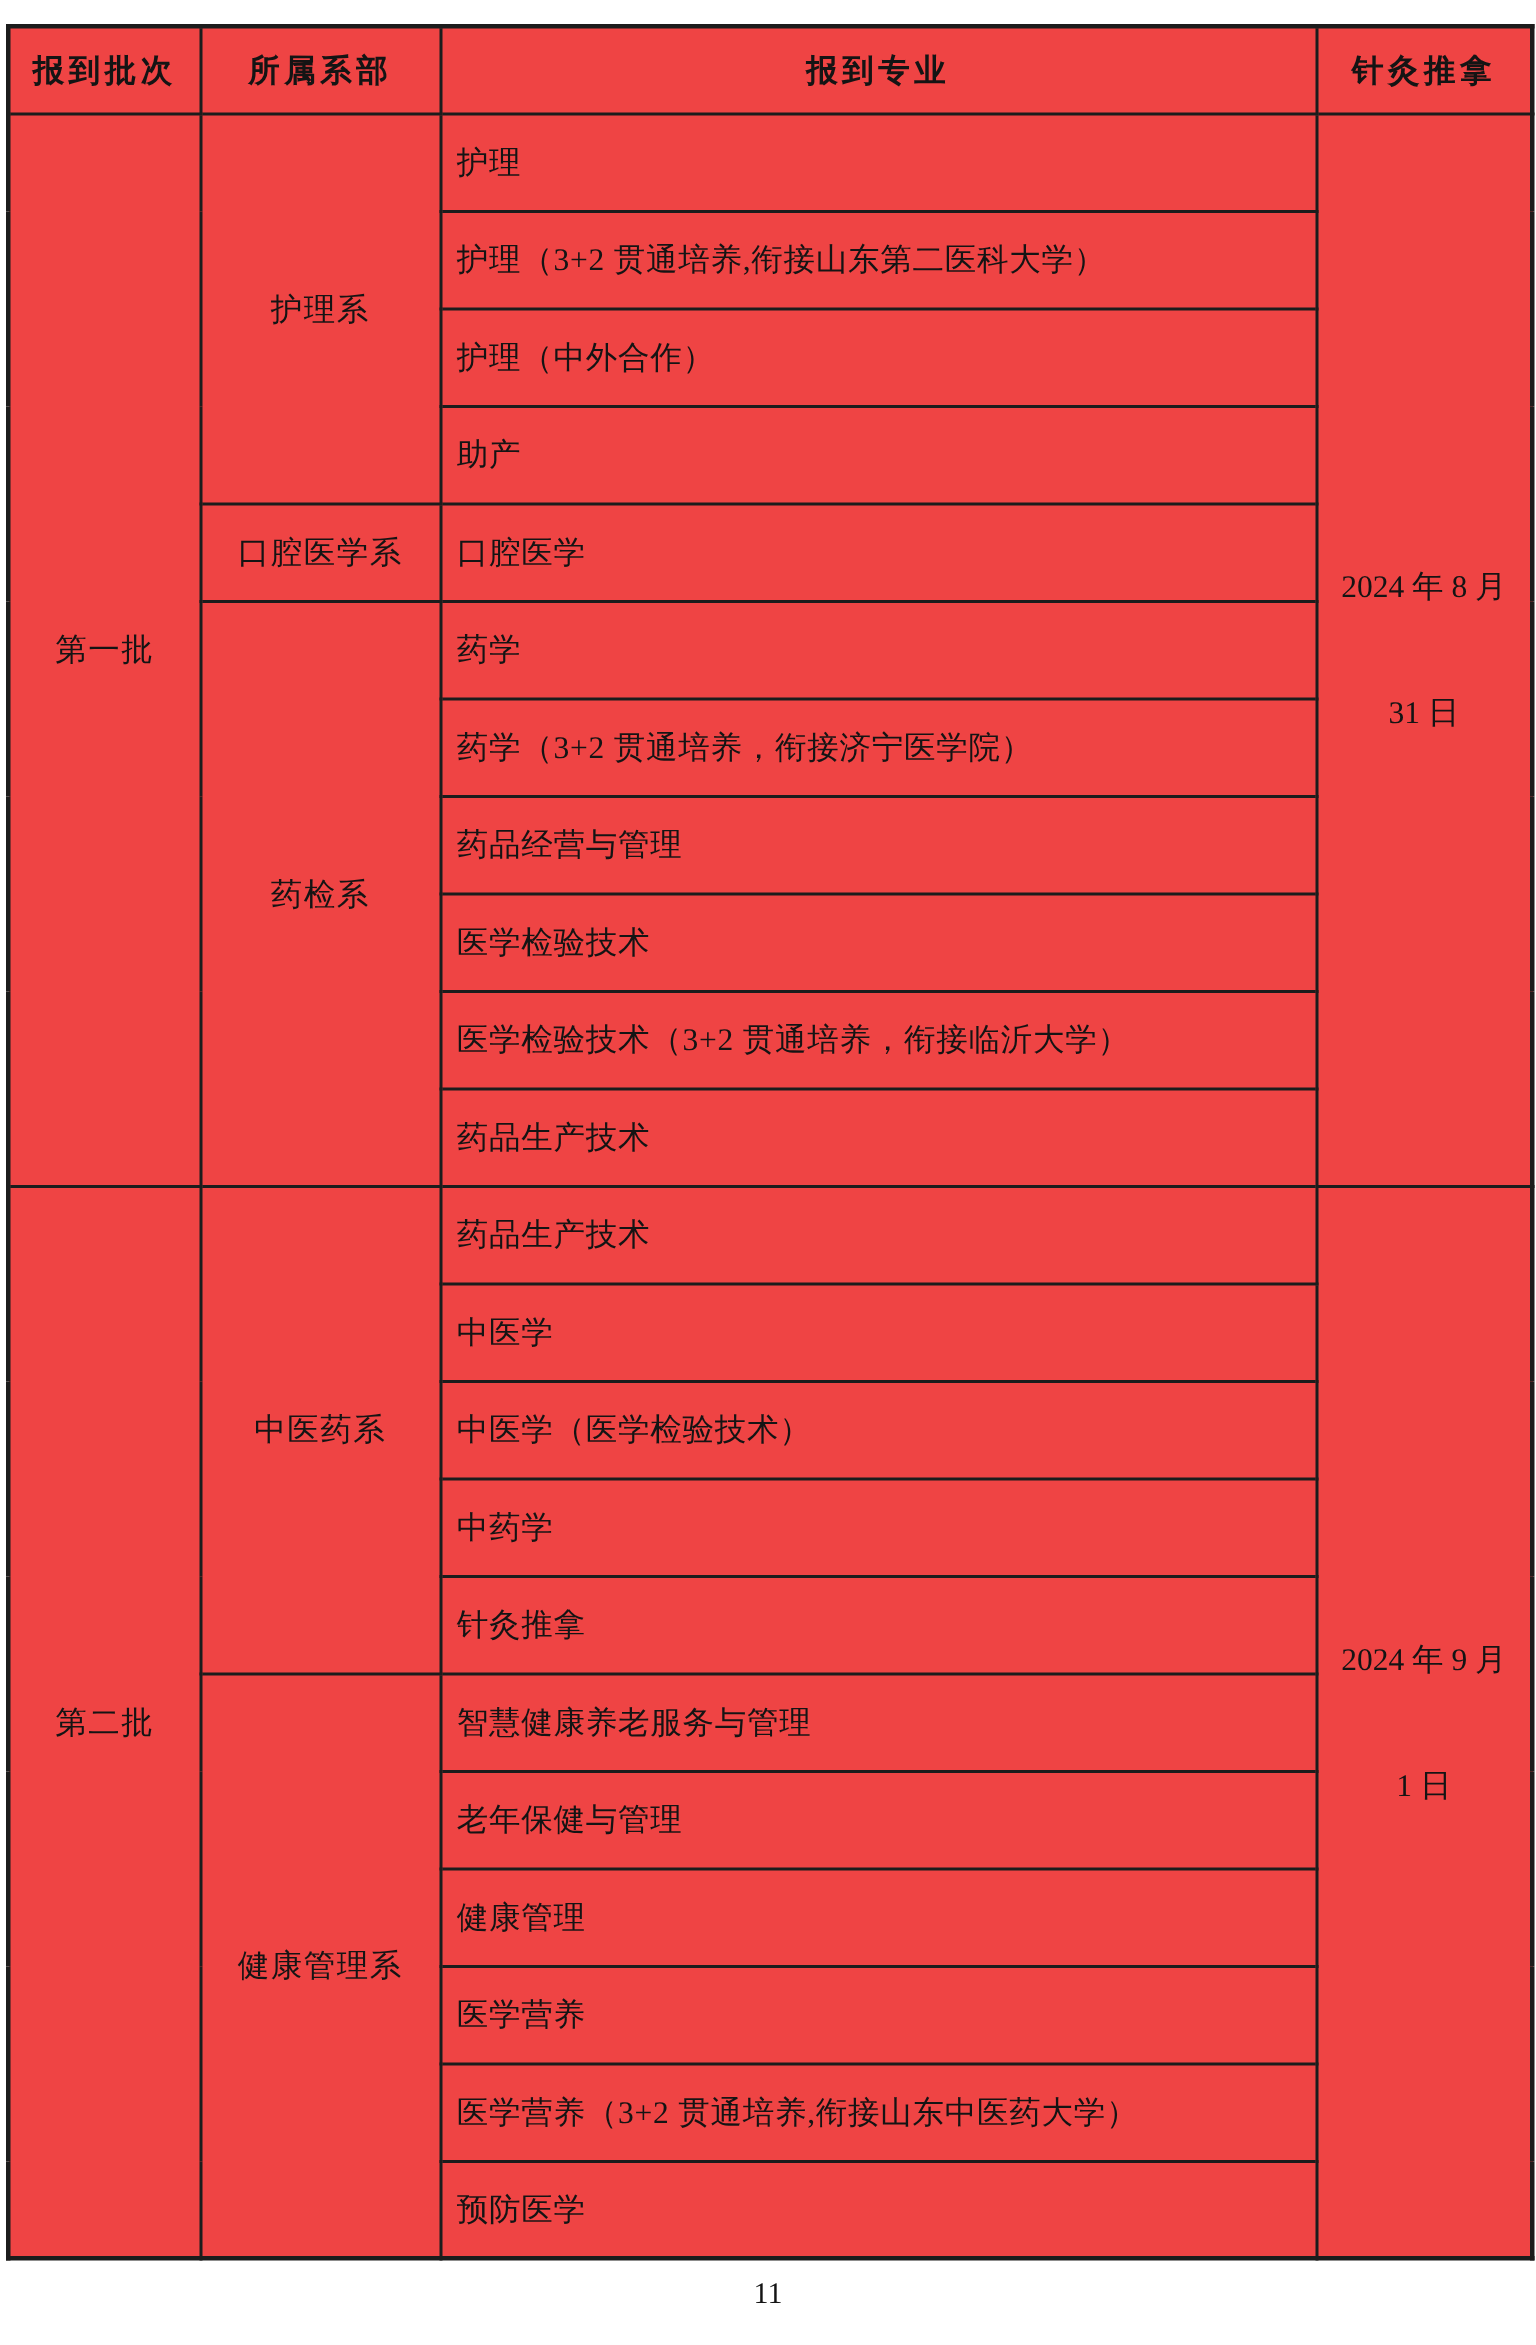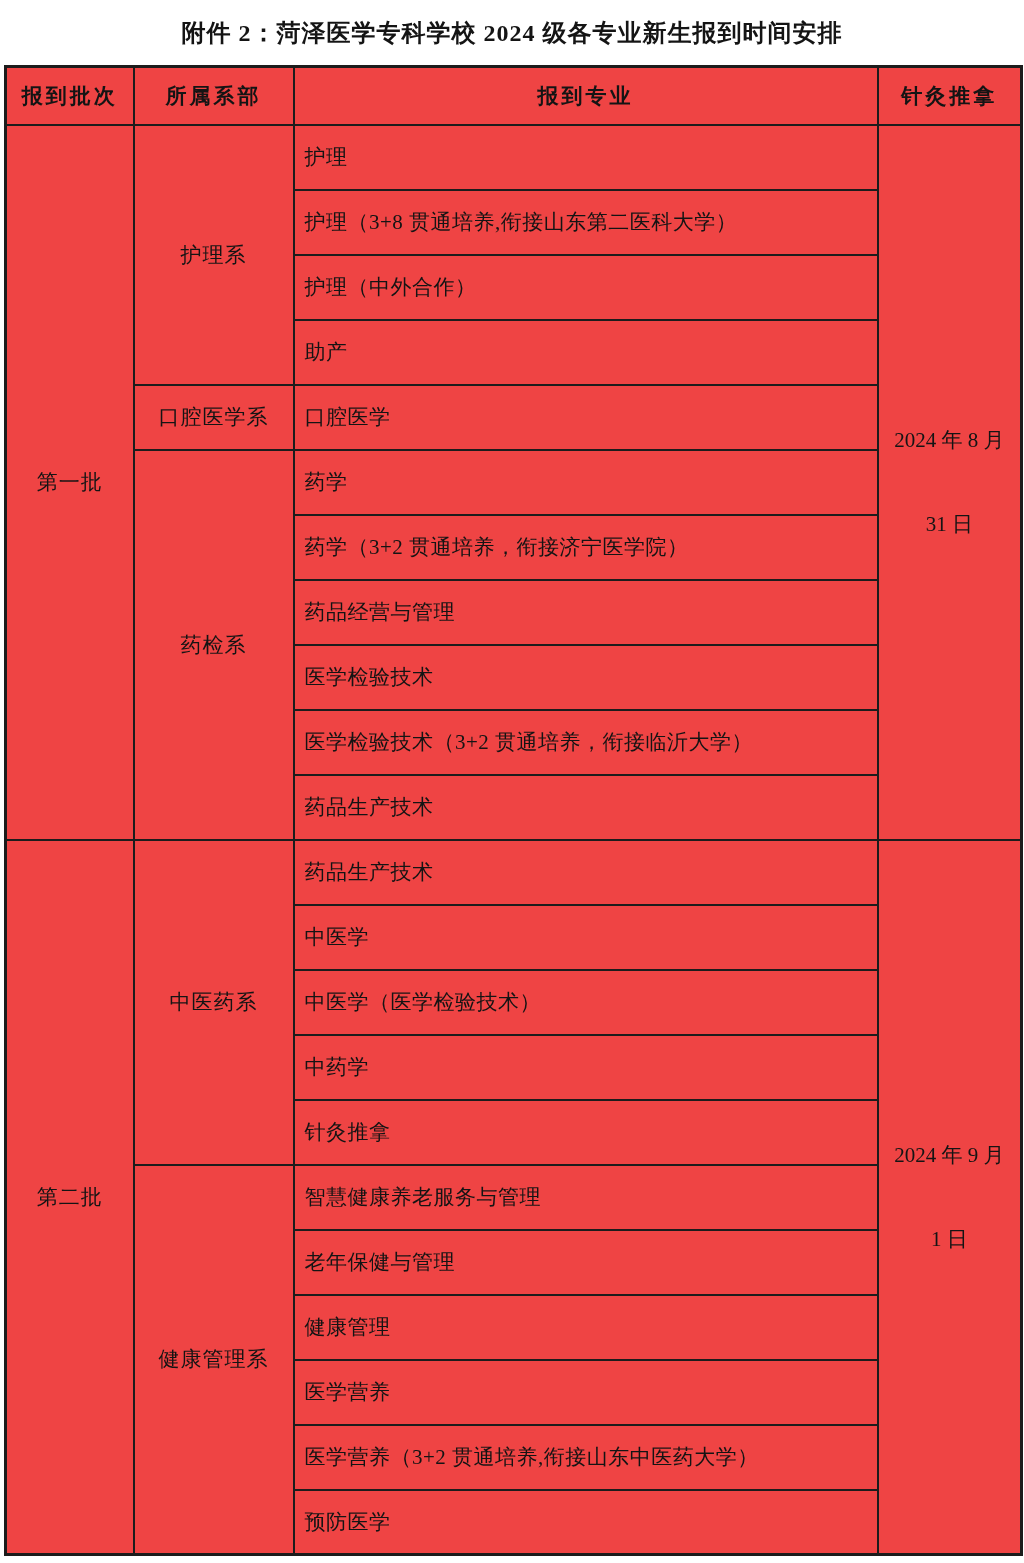--- a/index.html
+++ b/index.html
@@ -59,21 +59,20 @@
     width: 100%;
     text-align: center;
     font-size: 20px;
   }
 </style>
 </head>
 <body>
 
 <div class="page">
 
-  <div class="doc-title">附件 2：菏泽医学专科学校 2024 级各专业新生报到时间安排</div>
 
   <table class="schedule">
     <colgroup>
       <col class="col-batch">
       <col class="col-dept">
       <col class="col-major">
       <col class="col-time">
     </colgroup>
     <thead>
       <tr>
@@ -88,21 +87,21 @@
       <tr>
         <td class="center" rowspan="11">第一批</td>
         <td class="center" rowspan="4">护理系</td>
         <td class="major">护理</td>
         <td class="time" rowspan="11">
           <div class="time-line">2024 年 8 月</div>
           <div class="time-line">31 日</div>
         </td>
       </tr>
       <tr>
-        <td class="major">护理（3+8 贯通培养,衔接山东第二医科大学）</td>
+        <td class="major">护理（3+2 贯通培养,衔接山东第二医科大学）</td>
       </tr>
       <tr>
         <td class="major">护理（中外合作）</td>
       </tr>
       <tr>
         <td class="major">助产</td>
       </tr>
       <tr>
         <td class="center">口腔医学系</td>
         <td class="major">口腔医学</td>
@@ -163,14 +162,15 @@
       </tr>
       <tr>
         <td class="major">医学营养（3+2 贯通培养,衔接山东中医药大学）</td>
       </tr>
       <tr>
         <td class="major">预防医学</td>
       </tr>
     </tbody>
   </table>
 
+  <div class="page-number">11</div>
 
 </div>
 
 </body></html>

